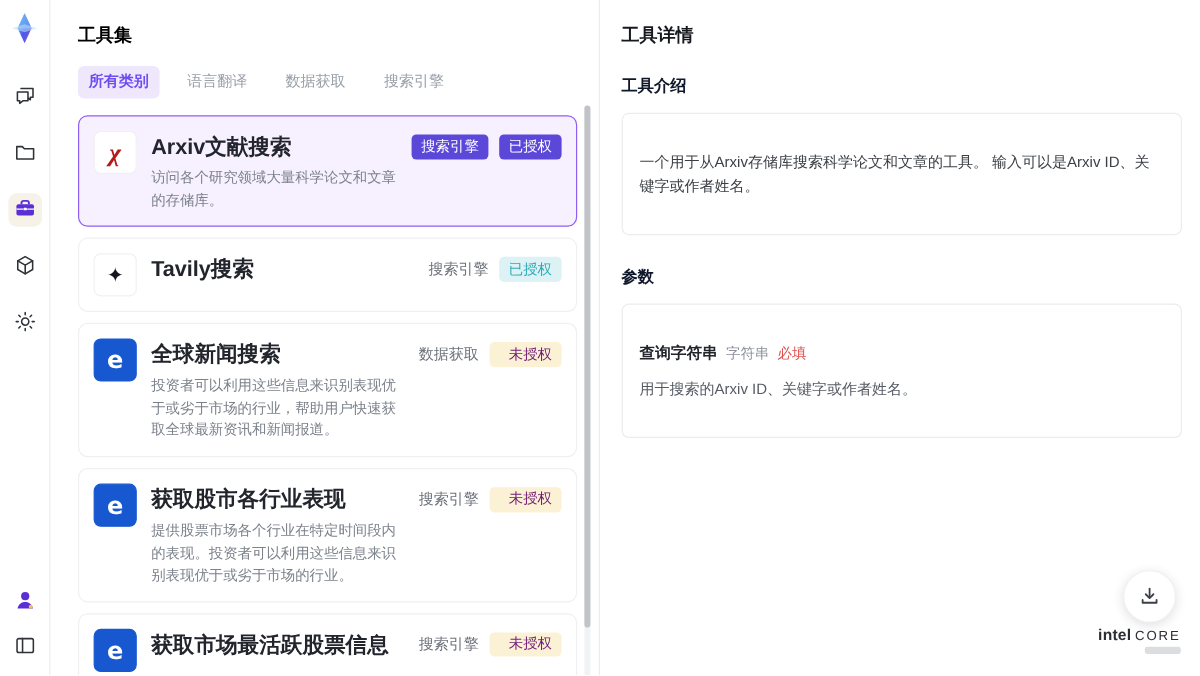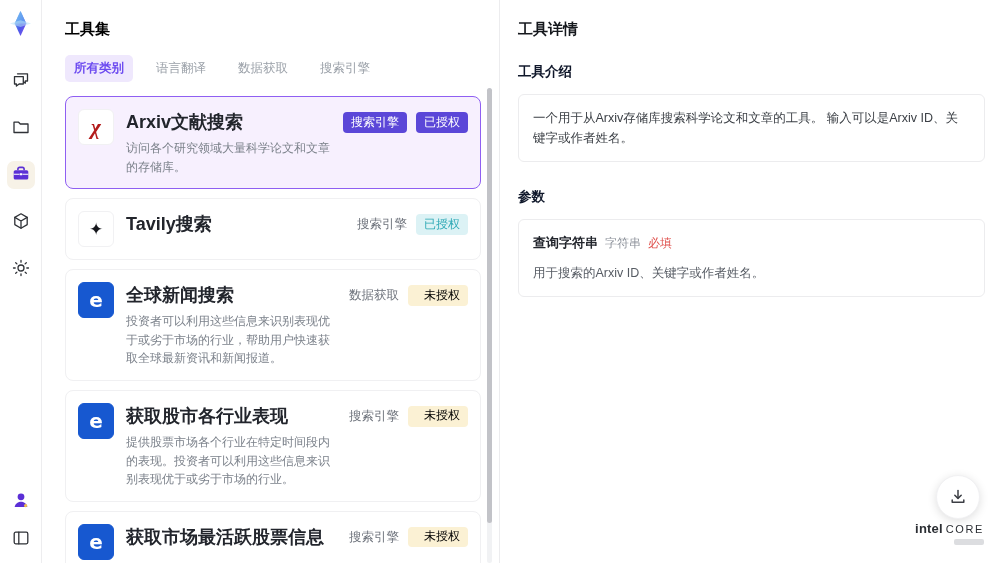--- a/index.html
+++ b/index.html
@@ -52,34 +52,34 @@
   .glyph.arxiv{color:#b31b1b;font-family:"Liberation Serif","DejaVu Serif",serif;font-weight:bold;font-style:italic;font-size:21px;}
   .glyph.tavily{color:#15171c;font-size:17px;}
   .glyph.bluee{color:#fff;font-weight:bold;font-size:20px;font-family:"DejaVu Sans",sans-serif;}
   .tool-text{min-width:0;}
   .tool-name{font-size:18px;font-weight:bold;color:#22252c;margin:1px 0 5px;}
   .tool-desc{font-size:12px;color:#7c828b;line-height:1.55;max-width:218px;}
   .tool-meta{margin-left:auto;display:flex;gap:9px;align-items:center;white-space:nowrap;padding-top:3px;}
   .badge{font-size:12px;padding:2.5px 8px;border-radius:4px;line-height:1.3;}
   .badge-solid{background:#5b47d8;color:#fff;}
   .badge-cyan{background:#dcf2f5;color:#2fa9b6;}
-  .badge-yellow{background:#fbf1d4;color:#000000;padding-left:16px;}
+  .badge-yellow{background:#fbf1d4;color:#701a75;padding-left:16px;}
   .cat-plain{color:#6d727b;font-size:12.5px;}
   .scroll-track{
     position:absolute;right:7px;top:88px;width:5px;height:475px;background:#f1f2f4;border-radius:3px;
   }
   .scroll-thumb{
     position:absolute;left:0;top:0;width:5px;height:435px;background:#c2c3c8;border-radius:3px;cursor:pointer;
   }
   
   .details-panel{flex:1;box-sizing:border-box;padding:16px 15px 0 18px;position:relative;}
   .details-title{font-size:15px;font-weight:bold;color:#15181d;margin:4px 0 24px;}
   .section-heading{font-size:13.5px;font-weight:bold;color:#0f172a;margin:0 0 13px;}
   .info-box{
-    border:1px solid #ececee;border-radius:6px;padding:13px 14px;font-size:12.5px;
+    border:1px solid #ececee;border-radius:6px;padding:30px 14px;font-size:12.5px;
     color:#3c4046;line-height:1.6;margin-bottom:26px;background:#fff;
   }
   .param-line{display:flex;align-items:baseline;gap:7px;}
   .param-name{font-weight:bold;font-size:13px;color:#22252c;}
   .param-type{color:#8b9099;font-size:12px;}
   .param-required{color:#e0524e;font-size:12px;}
   .param-desc{margin-top:9px;color:#565b63;font-size:12.5px;}
   
   .fab{
     position:absolute;right:20px;bottom:44px;width:42px;height:42px;border-radius:50%;

